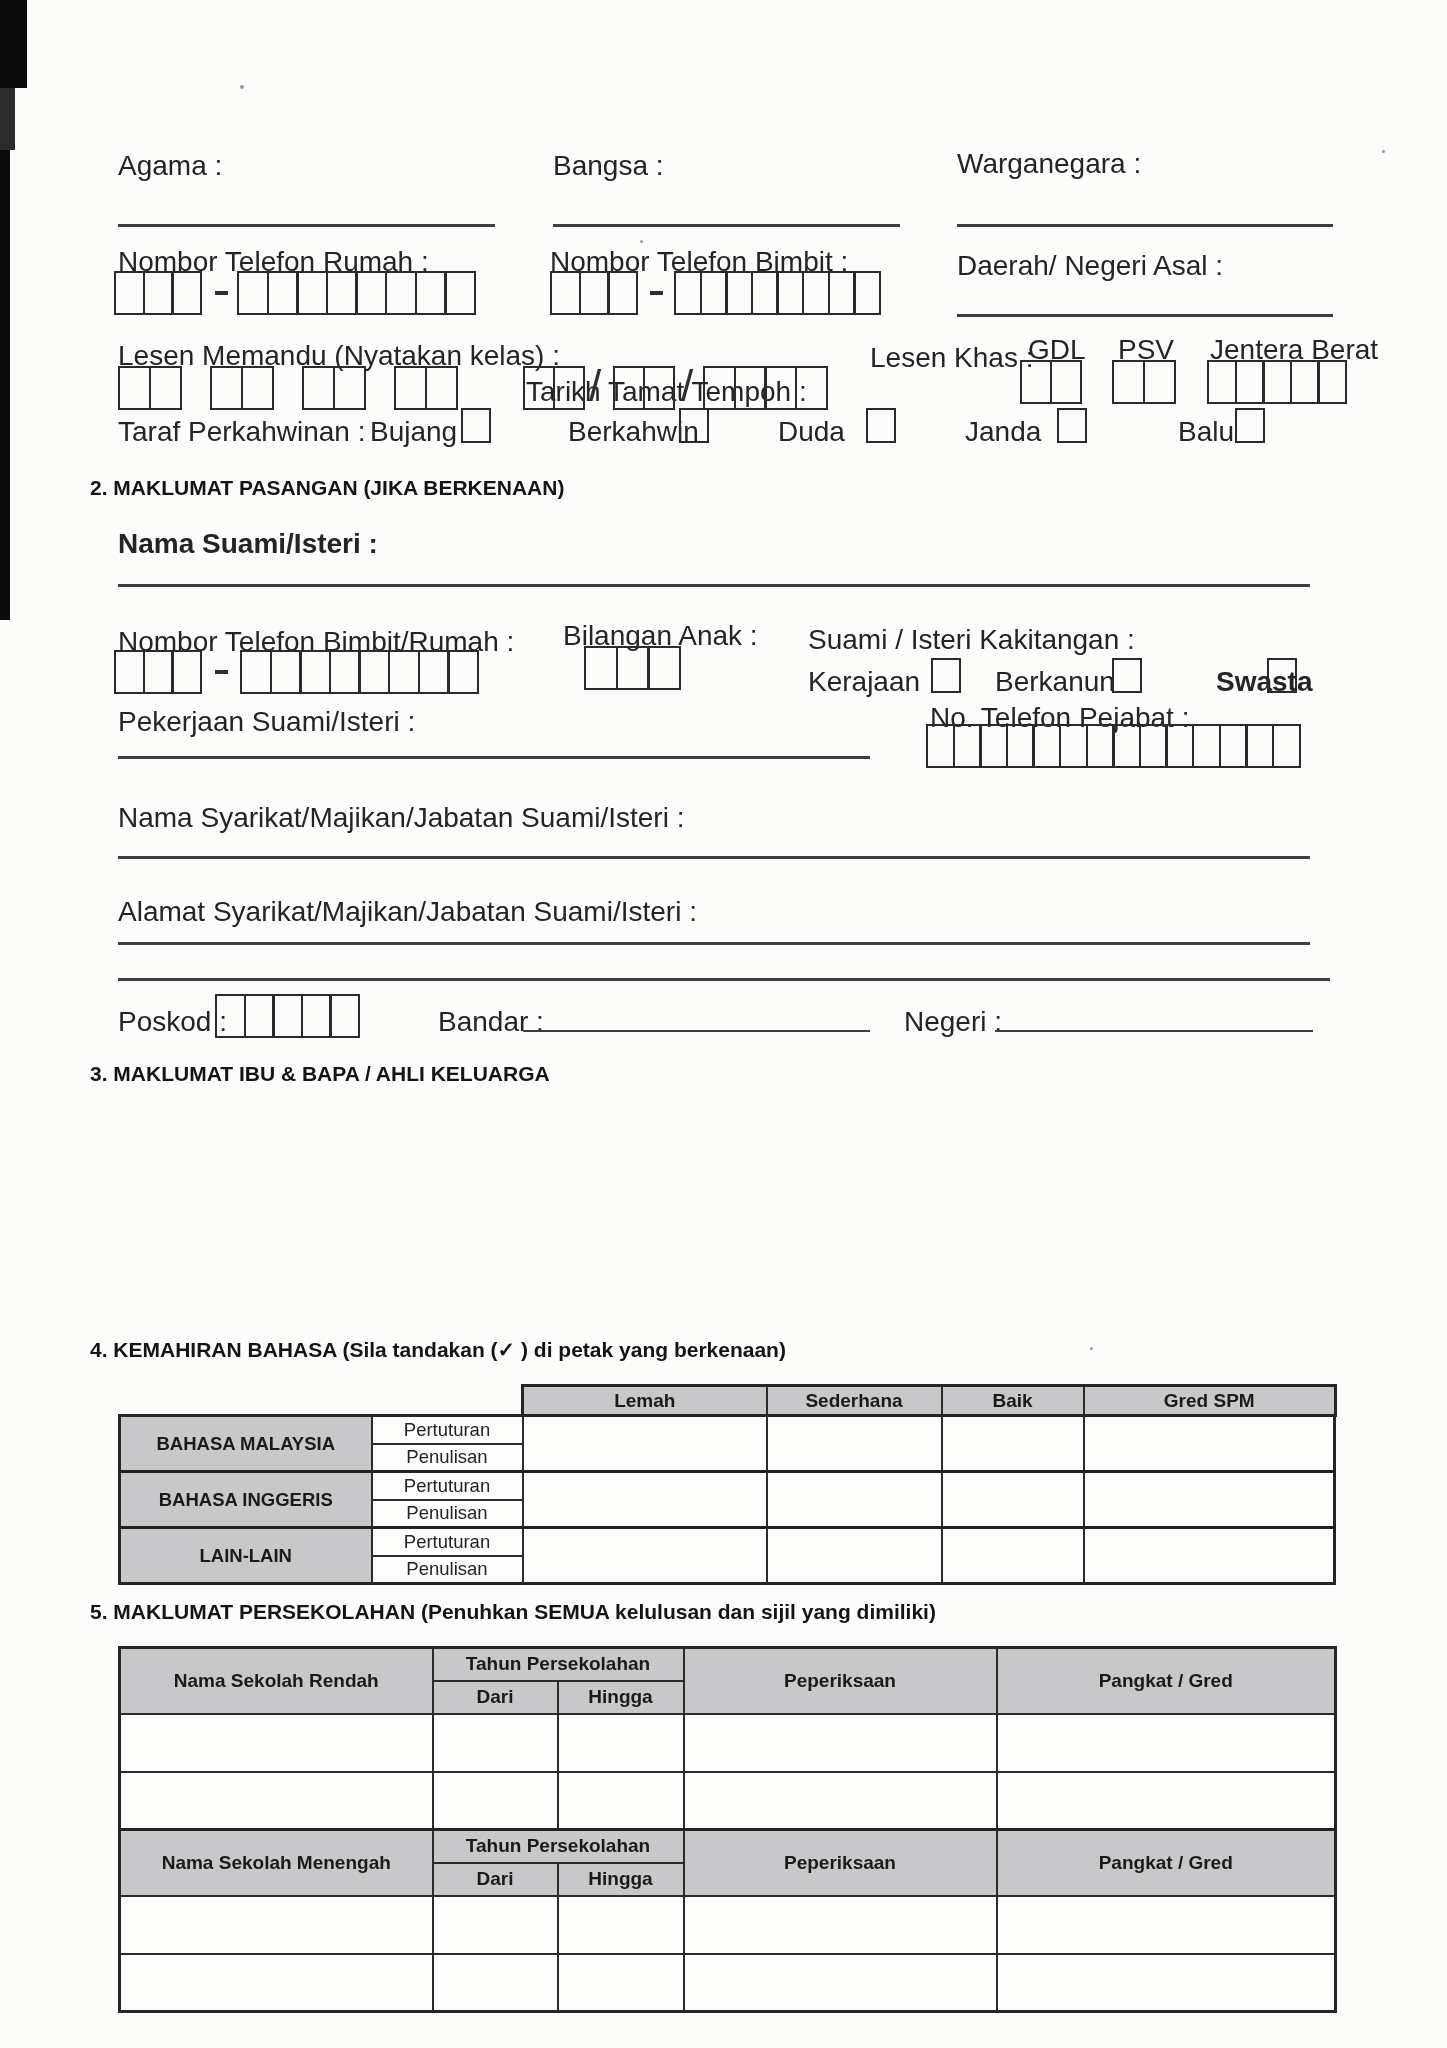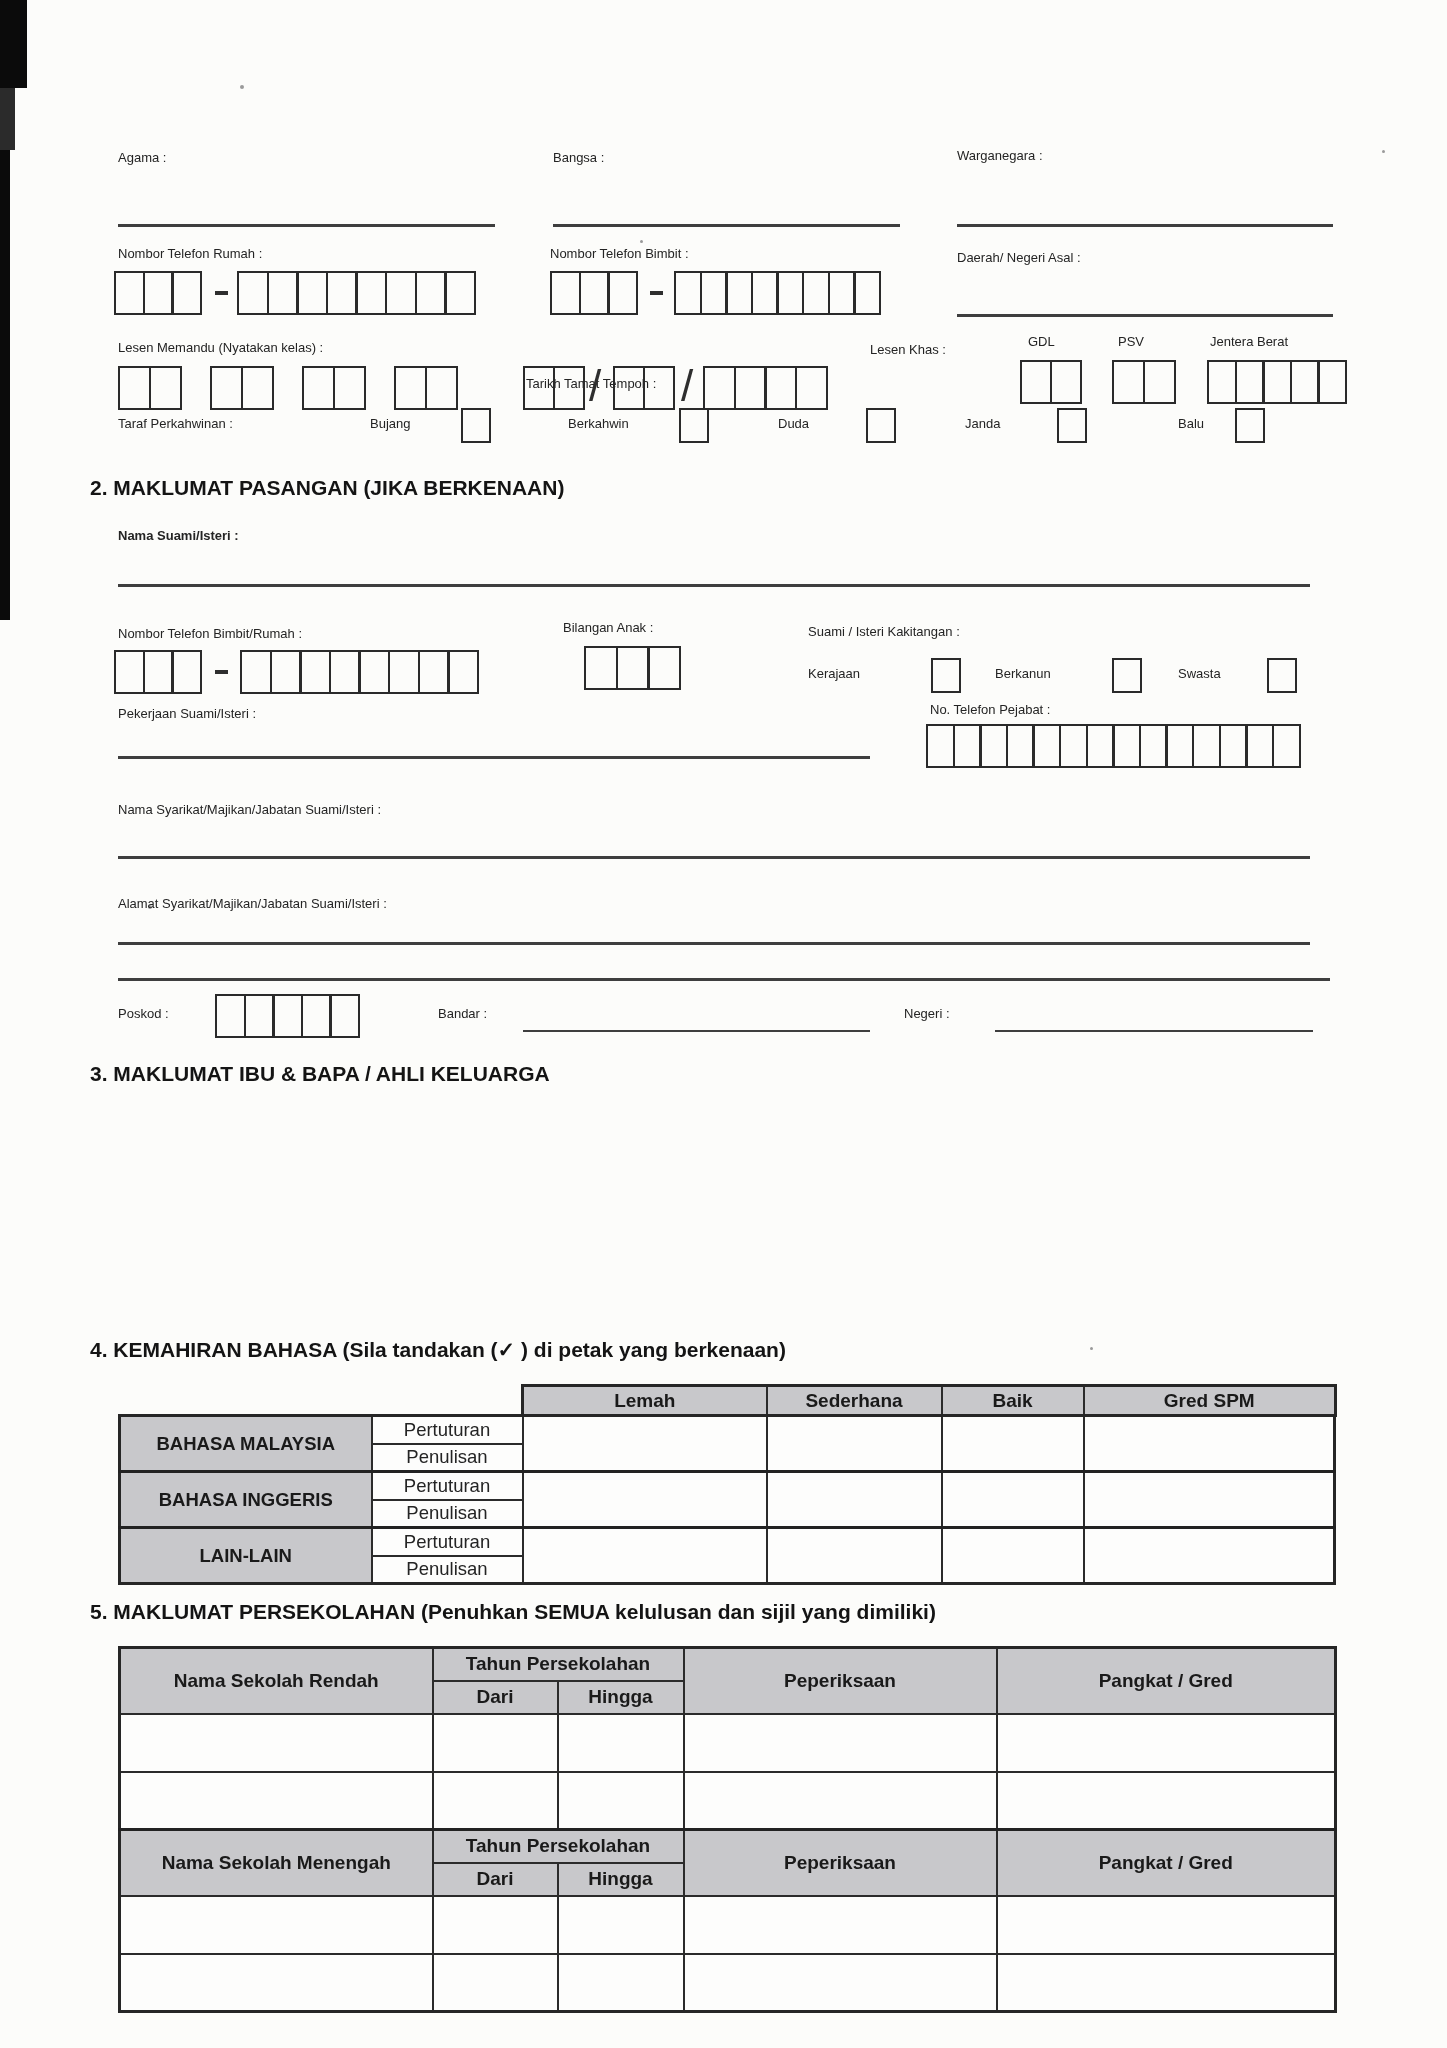--- a/index.html
+++ b/index.html
@@ -1,19 +1,19 @@
 <!DOCTYPE html>
 <html><head>
 <meta charset="utf-8">
 <style>
   html,body{margin:0;padding:0;}
   body{background:#d9d9d9;}
   #page{position:relative;width:1447px;height:2048px;background:#fcfcfa;
         font-family:"Liberation Sans",sans-serif;color:#1f1f1f;overflow:hidden;}
-  .lbl{position:absolute;font-size:13px;white-space:nowrap;color:#242424;}
+  .lbl{position:absolute;font-size:28px;white-space:nowrap;color:#242424;}
   .sec{position:absolute;font-size:21px;font-weight:bold;white-space:nowrap;color:#141414;}
   .fline{position:absolute;height:0;border-top:3px solid #3e3e3e;}
   .fline.thin{border-top-width:2.4px;}
   .bxs{position:absolute;display:flex;--bw:32px;--bh:44px;}
   .bxs .bx{width:var(--bw);height:var(--bh);border:2.4px solid #2a2a2a;margin-left:-2.4px;
            box-sizing:border-box;background:transparent;}
   .bxs .bx:first-child{margin-left:0;}
   .dash{position:absolute;height:4px;width:13px;background:#2e2e2e;}
   .slash{position:absolute;font-size:44px;line-height:48px;color:#2e2e2e;font-weight:400;}
   .cb{position:absolute;width:30px;height:35px;border:2.4px solid #2a2a2a;box-sizing:border-box;}
@@ -178,21 +178,21 @@
     </div>
   <div class="bxs" style="left:584px;top:646px;--bw:34px;">
       <div class="bx"></div>
       <div class="bx"></div>
       <div class="bx"></div>
     </div>
   <div class="lbl" style="left:808px;top:666px;">Kerajaan</div>
   <div class="cb" style="left:931px;top:658px;"></div>
   <div class="lbl" style="left:995px;top:666px;">Berkanun</div>
   <div class="cb" style="left:1112px;top:658px;"></div>
-  <div class="lbl" style="left:1178px;top:666px;">Swasta</div>
+  <div class="lbl" style="left:1216px;top:666px;font-weight:bold;">Swasta</div>
   <div class="cb" style="left:1267px;top:658px;"></div>
 
   <div class="lbl" style="left:118px;top:706px;">Pekerjaan Suami/Isteri :</div>
   <div class="fline" style="left:118px;top:756px;width:752px;"></div>
   <div class="lbl" style="left:930px;top:702px;">No. Telefon Pejabat :</div>
   <div class="bxs" style="left:926px;top:724px;--bw:29px;">
       <div class="bx"></div>
       <div class="bx"></div>
       <div class="bx"></div>
       <div class="bx"></div>

